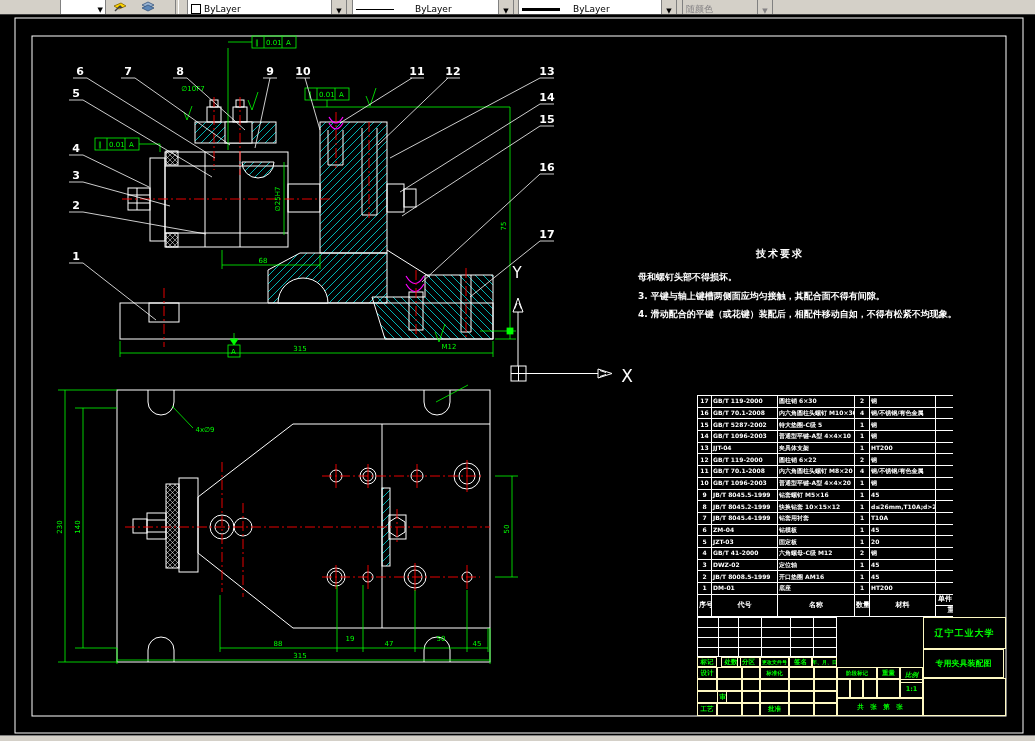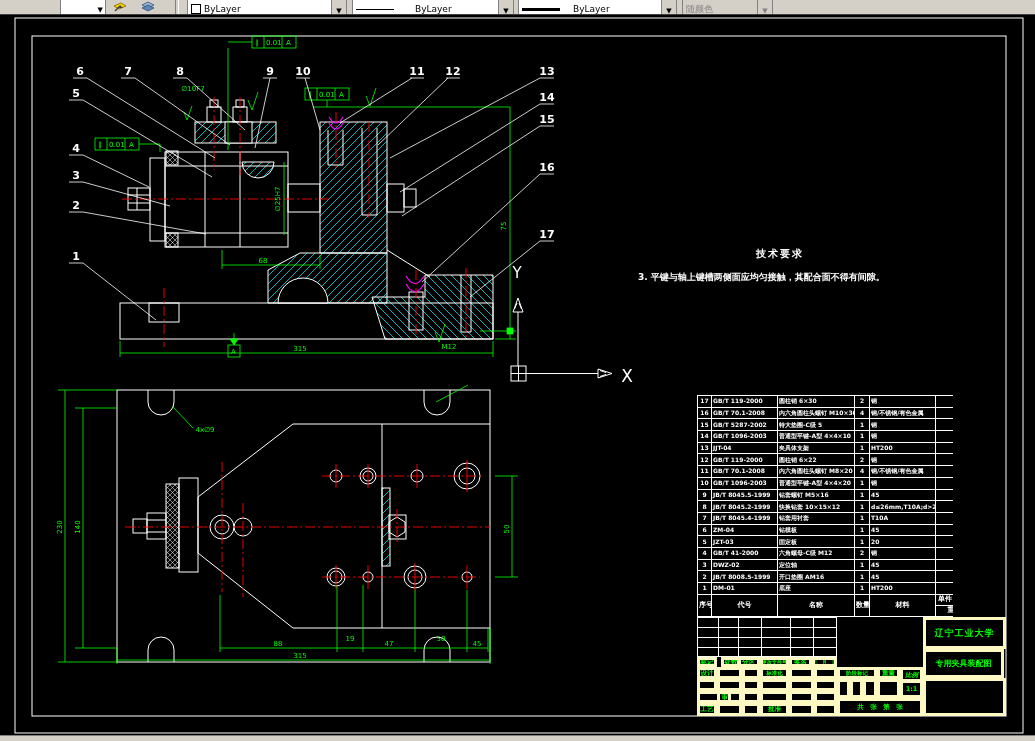--- a/index.html
+++ b/index.html
@@ -34,21 +34,21 @@
   .techreq .line{font-size:9px;font-weight:bold;line-height:18.5px;white-space:nowrap;}
   
   .parts{position:absolute;left:697px;top:395px;width:256px;height:222px;z-index:3;overflow:hidden;}
   .parts table{border-collapse:collapse;table-layout:fixed;width:309px;}
   .parts td{border:1px solid #fff;color:#fff;font-size:6px;padding:0 1px;text-align:center;
             white-space:nowrap;overflow:hidden;height:10.7px;line-height:1;font-weight:bold;}
   .parts td.tl{text-align:left;}
   .parts .hd td{font-size:7px;height:10px;}
   
   .tblock{position:absolute;left:697px;top:617px;width:309px;height:99px;z-index:3;color:#00ff00;}
-  .cell{position:absolute;border:3px solid #fef9c3;box-sizing:border-box;display:flex;align-items:center;
+  .cell{position:absolute;border:1px solid #fef9c3;box-sizing:border-box;display:flex;align-items:center;
         justify-content:center;font-size:6.5px;font-weight:bold;overflow:hidden;white-space:nowrap;text-align:center;}
   .revarea{position:absolute;left:0;top:0;width:140px;height:40px;border:1px solid #fff;box-sizing:border-box;
      background-image:
        repeating-linear-gradient(to bottom,transparent 0 9px,#fff 9px 10px),
        linear-gradient(#fff,#fff),linear-gradient(#fff,#fff),linear-gradient(#fff,#fff),
        linear-gradient(#fff,#fff),linear-gradient(#fff,#fff);
      background-size:100% 100%,1px 100%,1px 100%,1px 100%,1px 100%,1px 100%;
      background-position:0 0,20px 0,40px 0,63px 0,92px 0,115px 0;background-repeat:no-repeat;}
 </style>
 </head>
@@ -401,21 +401,23 @@
       <path d="M598,369 L612,373.5 L598,378 Z M600,370.5 L606,372.5 M600,376.5 L606,374.5"></path>
       <path d="M513,312 L518,298 L523,312 Z M514.5,309 L517,303 M521.5,309 L519,303"></path>
     </g>
     <text x="627" y="382" fill="#fff" font-size="17" font-family="DejaVu Sans" text-anchor="middle">X</text>
     <text x="517" y="278" fill="#fff" font-size="15" font-family="DejaVu Sans" text-anchor="middle">Y</text>
   </g>
 </svg>
 
 <div class="techreq">
   <div class="title">技术要求</div>
+  <div class="line">母和螺钉头部不得损坏。</div>
   <div class="line">3. 平键与轴上键槽两侧面应均匀接触，其配合面不得有间隙。</div>
+  <div class="line">4. 滑动配合的平键（或花键）装配后，相配件移动自如，不得有松紧不均现象。</div>
 </div>
 
 <div class="parts">
   <table>
     <colgroup>
         <col style="width:14px">
         <col style="width:66px">
         <col style="width:77px">
         <col style="width:15px">
       <col style="width:66px">

